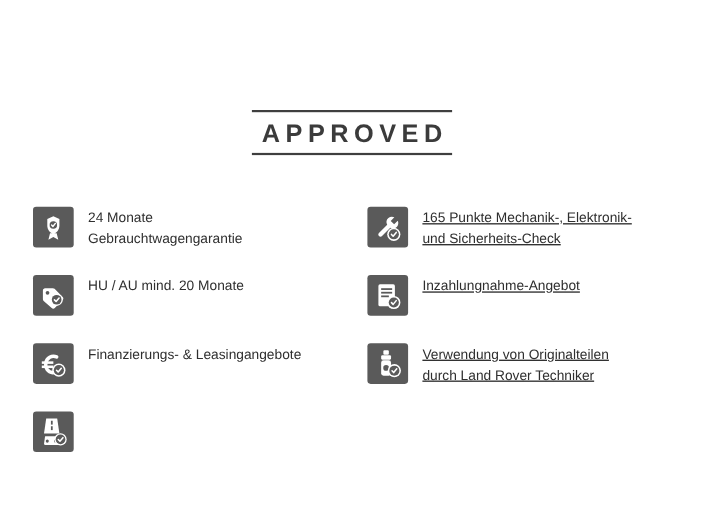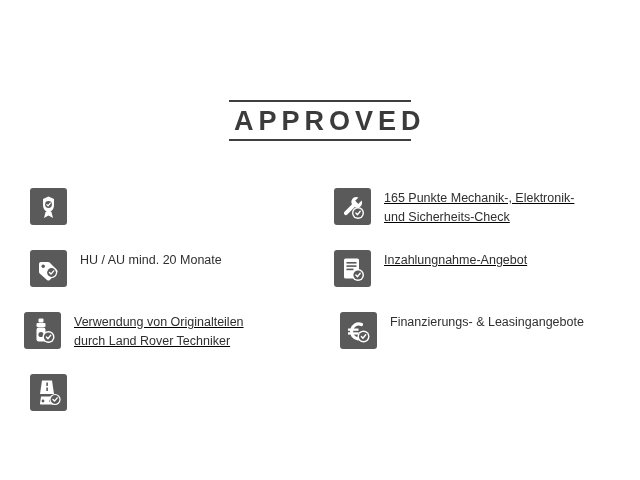--- a/index.html
+++ b/index.html
@@ -31,21 +31,21 @@
   .title-rules {
     width: 182px;
     margin: 0 auto;
   }
   .rule {
     height: 2px;
     background: #3f3f3f;
     width: 182px;
   }
   .title-text {
-    font-size: 27px;
+    font-size: 23px;
     font-weight: bold;
     letter-spacing: 5px;
     color: #3b3b3b;
     line-height: 34px;
     padding: 2px 0 1px 0;
     text-indent: 5px;
   }
   
   .features {
     position: absolute;
@@ -107,20 +107,22 @@
 
     <div class="feature">
       <span class="icon-box">
         <svg width="37" height="37" viewBox="0 0 37 37">
           <path d="M18.5 8.5 L24 11 L24 17 C24 21 21.5 23.5 18.5 25 C15.5 23.5 13 21 13 17 L13 11 Z" fill="#ffffff"></path>
           <path d="M15.5 24 L14 30 L18.5 27.5 L23 30 L21.5 24 Z" fill="#ffffff"></path>
           <circle cx="18.5" cy="16.5" r="3.4" fill="#5a5a5a"></circle>
           <path d="M16.9 16.6 L18.1 17.9 L20.3 15.1" stroke="#ffffff" stroke-width="1.3" fill="none" stroke-linecap="round" stroke-linejoin="round"></path>
         </svg>
       </span>
+      <span class="feature-label">24 Monate
+Gebrauchtwagengarantie</span>
     </div>
 
     <div class="feature col2">
       <span class="icon-box">
         <svg width="37" height="37" viewBox="0 0 37 37">
           <path d="M24.5 9.5 C21.5 8 18 9.8 17.4 13 C17.2 14.3 17.5 15.4 18 16.3 L10.5 23.8 C9.7 24.6 9.7 25.8 10.5 26.6 C11.3 27.4 12.5 27.4 13.3 26.6 L20.8 19.1 C21.7 19.6 22.8 19.9 24 19.7 C27.3 19.1 29 15.6 27.6 12.6 L24.3 15.9 L21.2 12.8 Z" fill="#ffffff"></path>
           <circle cx="24" cy="25" r="6" fill="#ffffff"></circle>
           <circle cx="24" cy="25" r="4.6" fill="#5a5a5a"></circle>
           <path d="M21.9 25.1 L23.4 26.7 L26.2 23.3" stroke="#ffffff" stroke-width="1.4" fill="none" stroke-linecap="round" stroke-linejoin="round"></path>
         </svg>
@@ -150,48 +152,48 @@
           <rect x="12.5" y="15.3" width="10" height="1.6" fill="#5a5a5a"></rect>
           <rect x="12.5" y="18.6" width="7" height="1.6" fill="#5a5a5a"></rect>
           <circle cx="24" cy="25" r="6" fill="#ffffff"></circle>
           <circle cx="24" cy="25" r="4.6" fill="#5a5a5a"></circle>
           <path d="M21.9 25.1 L23.4 26.7 L26.2 23.3" stroke="#ffffff" stroke-width="1.4" fill="none" stroke-linecap="round" stroke-linejoin="round"></path>
         </svg>
       </span>
       <span class="feature-label">Inzahlungnahme-Angebot</span>
     </div>
 
+    <div class="feature">
+      <span class="icon-box">
+        <svg width="37" height="37" viewBox="0 0 37 37">
+          <path d="M21.5 12.5 C17 10.5 12.5 13.5 11.6 18 C10.8 22.3 13.6 26.3 18 26.8" fill="none" stroke="#ffffff" stroke-width="3.2" stroke-linecap="round"></path>
+          <rect x="8" y="16.5" width="10.5" height="2.3" fill="#ffffff"></rect>
+          <rect x="8" y="20.3" width="10.5" height="2.3" fill="#ffffff"></rect>
+          <circle cx="23.5" cy="24.5" r="6" fill="#ffffff"></circle>
+          <circle cx="23.5" cy="24.5" r="4.6" fill="#5a5a5a"></circle>
+          <path d="M21.4 24.6 L22.9 26.2 L25.7 22.8" stroke="#ffffff" stroke-width="1.4" fill="none" stroke-linecap="round" stroke-linejoin="round"></path>
+        </svg>
+      </span>
+      <span class="feature-label">Finanzierungs- &amp; Leasingangebote</span>
+    </div>
+
     <div class="feature col2">
       <span class="icon-box">
         <svg width="37" height="37" viewBox="0 0 37 37">
           <rect x="14.5" y="6.5" width="5" height="4" rx="1" fill="#ffffff"></rect>
           <rect x="12.5" y="11" width="9" height="4" rx="1" fill="#ffffff"></rect>
           <rect x="12.5" y="15.5" width="9" height="14" rx="2.2" fill="#ffffff"></rect>
           <circle cx="17" cy="22.5" r="2.6" fill="#5a5a5a"></circle>
           <circle cx="24.5" cy="25" r="6" fill="#ffffff"></circle>
           <circle cx="24.5" cy="25" r="4.6" fill="#5a5a5a"></circle>
           <path d="M22.4 25.1 L23.9 26.7 L26.7 23.3" stroke="#ffffff" stroke-width="1.4" fill="none" stroke-linecap="round" stroke-linejoin="round"></path>
         </svg>
       </span>
       <span class="feature-label">Verwendung von Originalteilen
 durch Land Rover Techniker</span>
-    </div>
-
-    <div class="feature">
-      <span class="icon-box">
-        <svg width="37" height="37" viewBox="0 0 37 37">
-          <path d="M21.5 12.5 C17 10.5 12.5 13.5 11.6 18 C10.8 22.3 13.6 26.3 18 26.8" fill="none" stroke="#ffffff" stroke-width="3.2" stroke-linecap="round"></path>
-          <rect x="8" y="16.5" width="10.5" height="2.3" fill="#ffffff"></rect>
-          <rect x="8" y="20.3" width="10.5" height="2.3" fill="#ffffff"></rect>
-          <circle cx="23.5" cy="24.5" r="6" fill="#ffffff"></circle>
-          <circle cx="23.5" cy="24.5" r="4.6" fill="#5a5a5a"></circle>
-          <path d="M21.4 24.6 L22.9 26.2 L25.7 22.8" stroke="#ffffff" stroke-width="1.4" fill="none" stroke-linecap="round" stroke-linejoin="round"></path>
-        </svg>
-      </span>
-      <span class="feature-label">Finanzierungs- &amp; Leasingangebote</span>
     </div>
 
     <div class="feature">
       <span class="icon-box">
         <svg width="37" height="37" viewBox="0 0 37 37">
           <path d="M12 6.5 L22 6.5 L24 20 L10 20 Z" fill="#ffffff"></path>
           <rect x="16.3" y="8.5" width="1.6" height="3.5" fill="#5a5a5a"></rect>
           <rect x="16.3" y="13.5" width="1.6" height="3.5" fill="#5a5a5a"></rect>
           <path d="M11 22.5 L23 22.5 L24 29.5 C24 30.1 23.5 30.5 23 30.5 L11 30.5 C10.4 30.5 10 30.1 10 29.5 Z" fill="#ffffff"></path>
           <circle cx="13" cy="27" r="1.4" fill="#5a5a5a"></circle>

